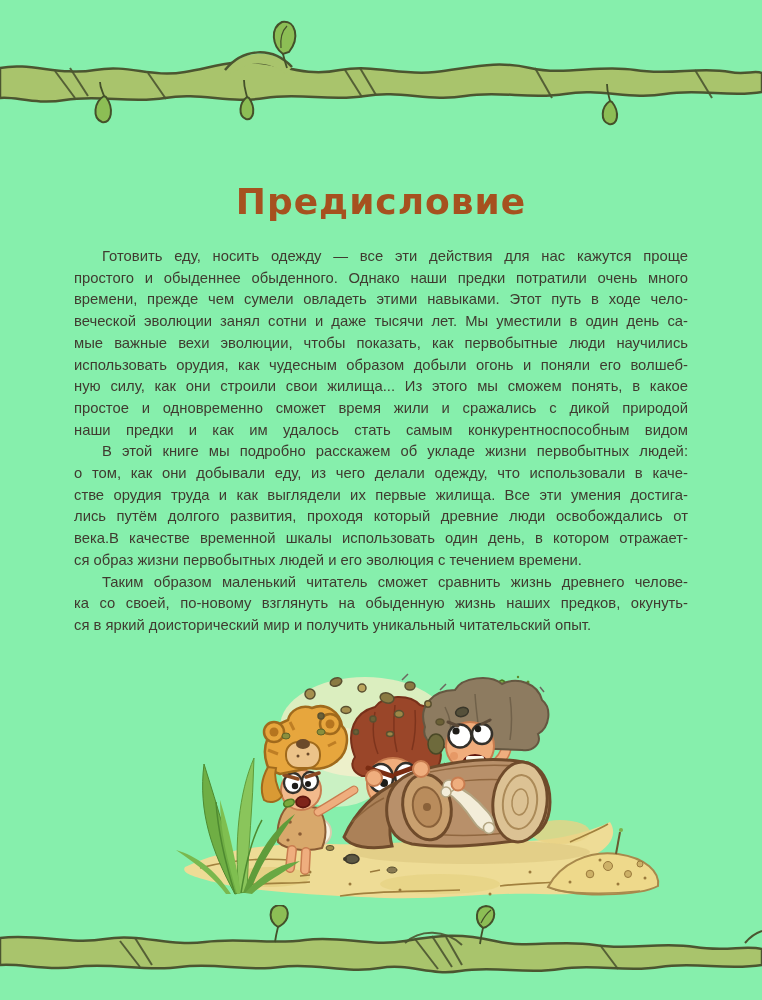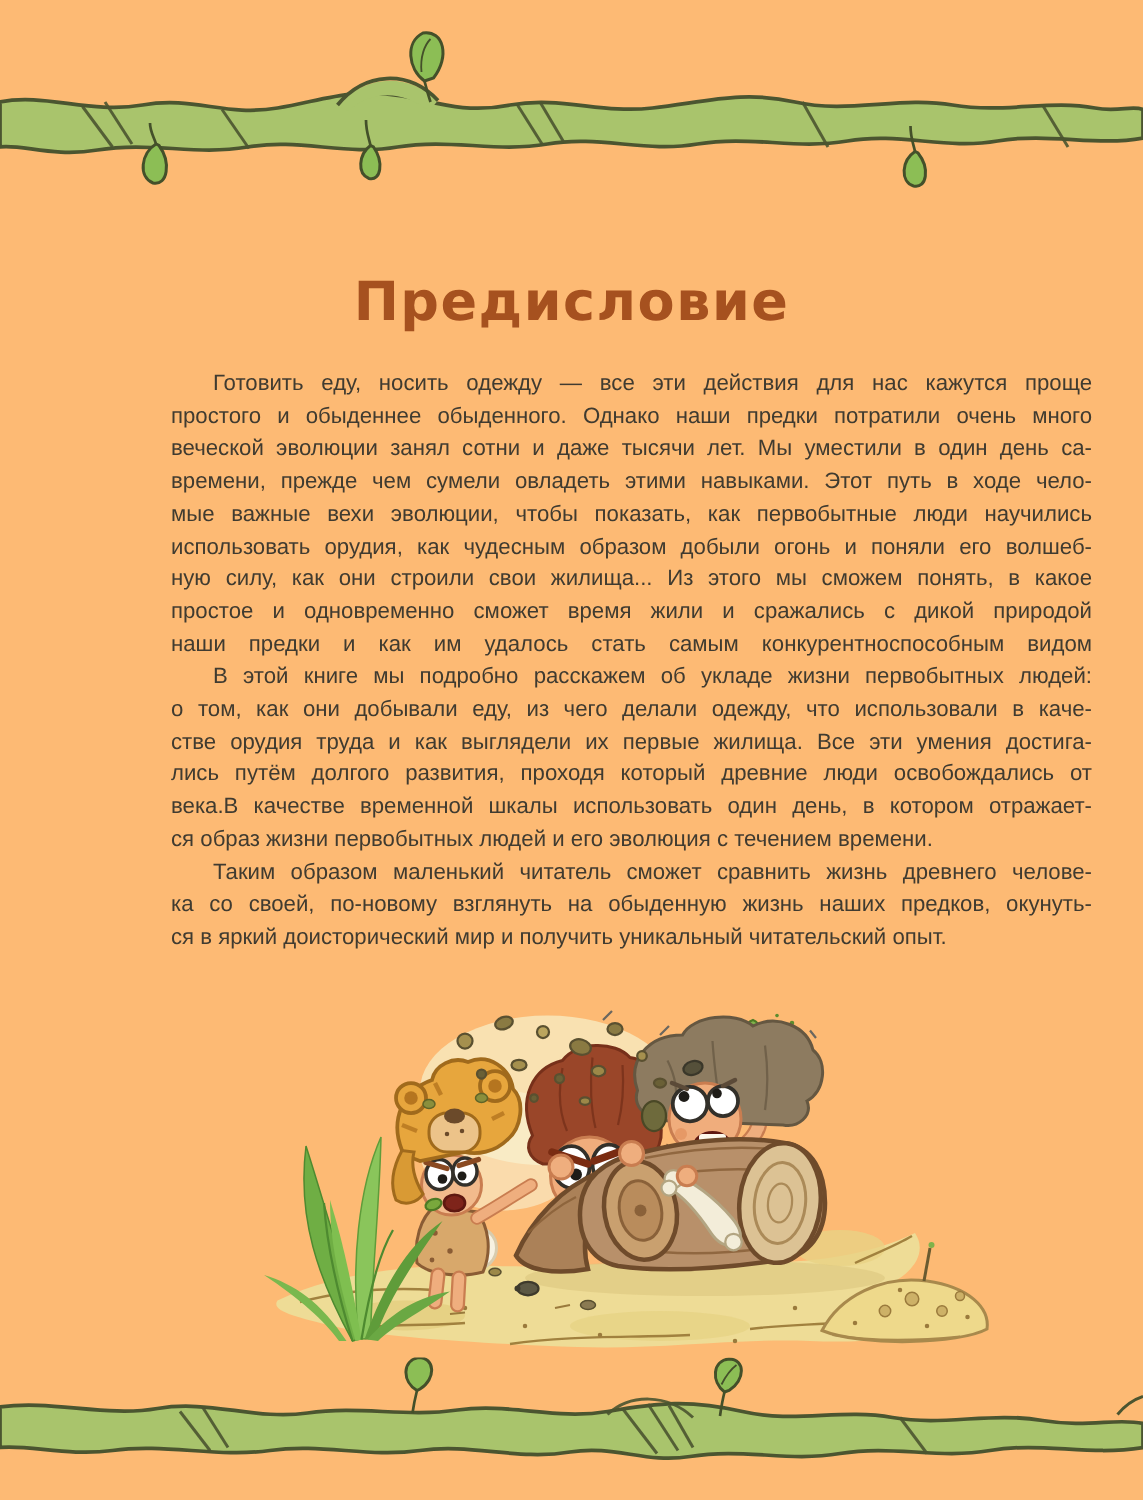--- a/index.html
+++ b/index.html
@@ -1,26 +1,26 @@
 <!DOCTYPE html>
 <html><head>
 <meta charset="utf-8">
 <style>
   html,body{margin:0;padding:0;}
   body{width:762px;height:1000px;overflow:hidden;
        font-family:"Liberation Sans",sans-serif;}
-  .page{position:relative;width:762px;height:1000px;background:#fdba74;}
+  .page{position:relative;width:762px;height:1000px;background:#86efac;}
   .vine{position:absolute;left:0;}
   .vine.top{top:18px;}
   .vine.bottom{top:905px;}
   h1.title{position:absolute;top:180px;left:0;width:762px;margin:0;
     text-align:center;font-family:"DejaVu Sans",sans-serif;font-weight:700;
     font-size:36px;line-height:1.2;letter-spacing:1px;color:#a6511f;}
   .text-block{position:absolute;top:246px;left:74px;width:614px;
-    font-size:14.8px;line-height:21.7px;color:#403b30;margin-left:40px;}
+    font-size:14.8px;line-height:21.7px;color:#403b30;}
   .paragraph{margin:0;}
   .line{text-align:justify;text-align-last:justify;white-space:normal;}
   .line.first{text-indent:28px;}
   .line.last{text-align-last:left;}
   .illustration{position:absolute;left:140px;top:672px;}
 </style>
 </head>
 <body>
 
 <div class="page">
@@ -56,22 +56,22 @@
       <path d="M610,83 C601,89 600,103 609,106 C618,108 620,94 612,84 Z" fill="#8cbe55" stroke="#44502a" stroke-width="2"></path>
     </g>
   </svg>
 
   <h1 class="title">Предисловие</h1>
 
   <div class="text-block">
       <div class="paragraph">
         <div class="line first">Готовить еду, носить одежду — все эти действия для нас кажутся проще</div>
         <div class="line">простого и обыденнее обыденного. Однако наши предки потратили очень много</div>
+        <div class="line">времени, прежде чем сумели овладеть этими навыками. Этот путь в ходе чело-</div>
         <div class="line">веческой эволюции занял сотни и даже тысячи лет. Мы уместили в один день са-</div>
-        <div class="line">времени, прежде чем сумели овладеть этими навыками. Этот путь в ходе чело-</div>
         <div class="line">мые важные вехи эволюции, чтобы показать, как первобытные люди научились</div>
         <div class="line">использовать орудия, как чудесным образом добыли огонь и поняли его волшеб-</div>
         <div class="line">ную силу, как они строили свои жилища... Из этого мы сможем понять, в какое</div>
         <div class="line">простое и одновременно сможет время жили и сражались с дикой природой</div>
         <div class="line">наши предки и как им удалось стать самым конкурентноспособным видом</div>
       </div>
       <div class="paragraph">
         <div class="line first">В этой книге мы подробно расскажем об укладе жизни первобытных людей:</div>
         <div class="line">о том, как они добывали еду, из чего делали одежду, что использовали в каче-</div>
         <div class="line">стве орудия труда и как выглядели их первые жилища. Все эти умения достига-</div>

